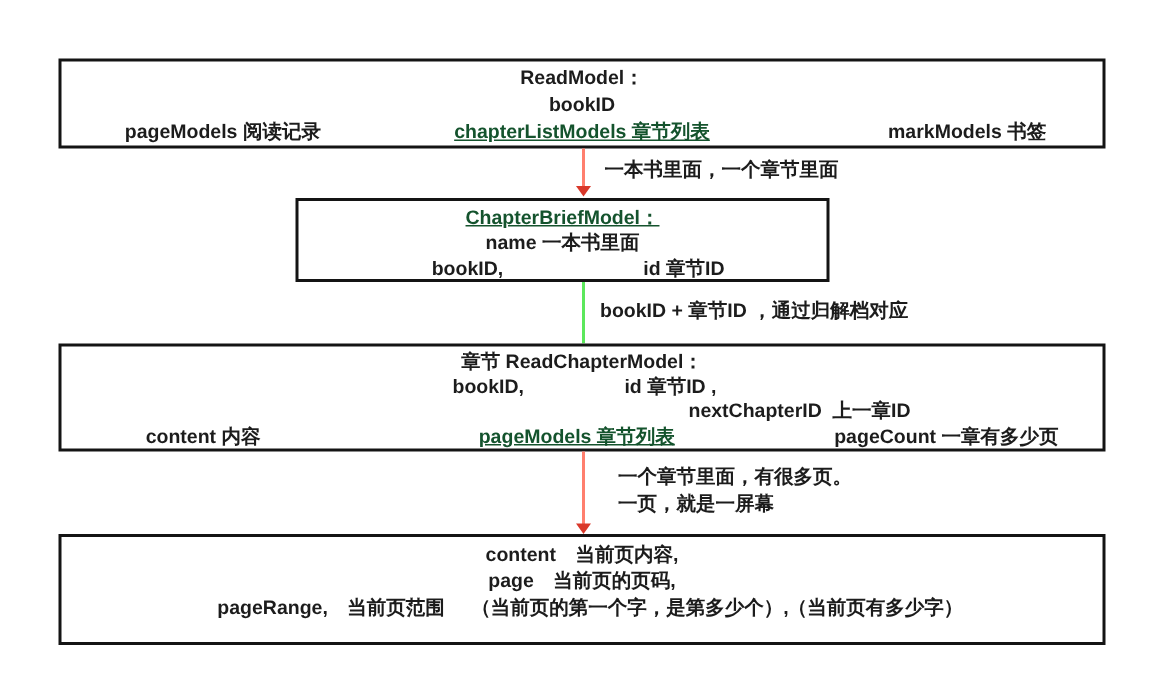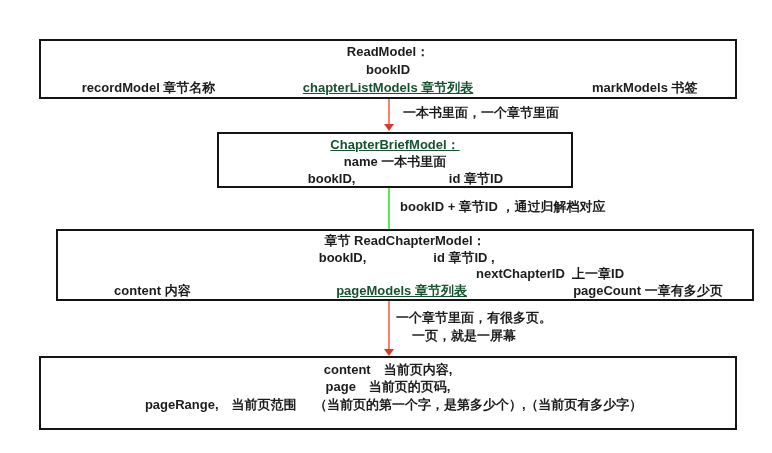--- a/index.html
+++ b/index.html
@@ -35,67 +35,67 @@
 <div class="canvas">
 
   <div class="box b1" style="left:39px;top:39px;width:698px;height:60px;padding-top:2px;">
     <div class="row">
       <span class="cell c50">ReadModel：</span>
     </div>
     <div class="row">
       <span class="cell c50">bookID</span>
     </div>
     <div class="row">
-      <span class="cell" style="left:15.5%">recordModel 章节名称</span>
+      <span class="cell" style="left:15.5%">pageModels 阅读记录</span>
       <span class="cell red" style="left:50%">chapterListModels 章节列表</span>
       <span class="cell" style="left:87%">markModels 书签</span>
     </div>
   </div>
 
   <div class="vline line-red" style="left:388px;top:99px;height:26px;"></div>
   <div class="arrow-head" style="left:384px;top:124px;"></div>
   <div class="conn-label" style="left:403px;top:106px;">一本书里面，一个章节里面</div>
 
-  <div class="box b2" style="left:197px;top:132px;width:356px;height:56px;padding-top:2px;margin-left:20px;">
+  <div class="box b2" style="left:197px;top:132px;width:356px;height:56px;padding-top:2px;">
     <div class="row">
       <span class="cell c50 red">ChapterBriefModel：</span>
     </div>
     <div class="row">
       <span class="cell c50">name 一本书里面</span>
     </div>
     <div class="row">
       <span class="cell" style="left:32%">bookID,</span>
       <span class="cell" style="left:73%">id 章节ID</span>
     </div>
   </div>
 
   <div class="vline line-green" style="left:388px;top:188px;height:41px;"></div>
   <div class="conn-label" style="left:400px;top:200px;">bookID + 章节ID ，通过归解档对应</div>
 
-  <div class="box b3" style="left:56px;top:229px;width:698px;height:72px;padding-top:2px;">
+  <div class="box b3" style="left:39px;top:229px;width:698px;height:72px;padding-top:2px;">
     <div class="row">
       <span class="cell c50">章节 ReadChapterModel：</span>
     </div>
     <div class="row">
       <span class="cell" style="left:41%">bookID,</span>
       <span class="cell" style="left:58.5%">id 章节ID ,</span>
     </div>
     <div class="row">
       <span class="cell" style="left:70.9%">nextChapterID  上一章ID</span>
     </div>
     <div class="row">
       <span class="cell" style="left:13.6%">content 内容</span>
       <span class="cell red" style="left:49.5%">pageModels 章节列表</span>
       <span class="cell" style="left:85%">pageCount 一章有多少页</span>
     </div>
   </div>
 
   <div class="vline line-red" style="left:388px;top:301px;height:49px;"></div>
   <div class="arrow-head" style="left:384px;top:349px;"></div>
-  <div class="conn-label" style="left:396px;top:311px;">一个章节里面，有很多页。</div>
+  <div class="conn-label" style="left:412px;top:311px;">一个章节里面，有很多页。</div>
   <div class="conn-label" style="left:412px;top:329px;">一页，就是一屏幕</div>
 
   <div class="box b4" style="left:39px;top:356px;width:698px;height:74px;padding-top:3px;">
     <div class="row">
       <span class="cell c50">content　当前页内容,</span>
     </div>
     <div class="row">
       <span class="cell c50">page　当前页的页码,</span>
     </div>
     <div class="row">

